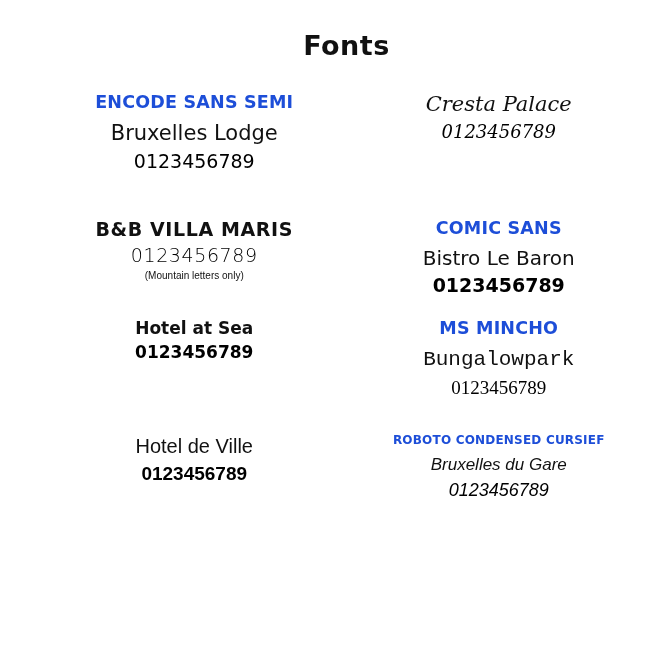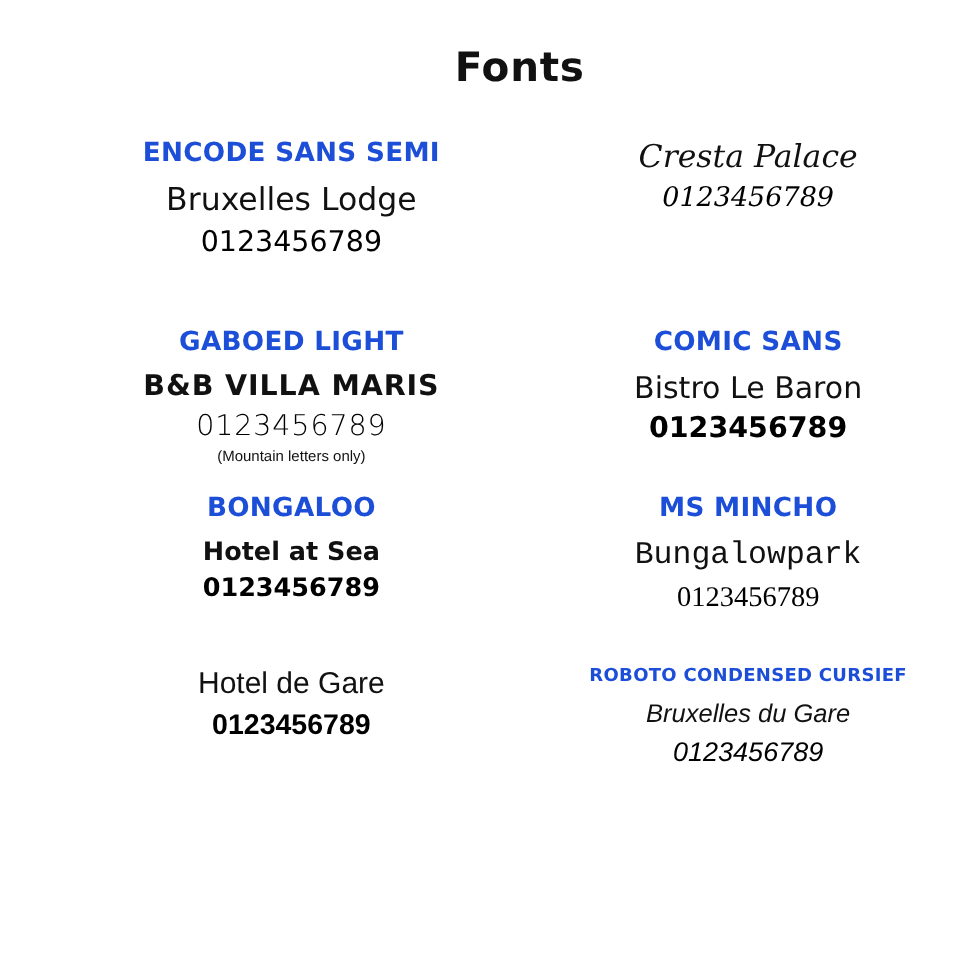--- a/index.html
+++ b/index.html
@@ -121,52 +121,50 @@
 
     <div class="cell f-lucida">
       <div class="sample-word">Cresta Palace</div>
       <div class="sample-digits">0123456789</div>
     </div>
 
     <div class="row-gap-1"></div>
     <div class="row-gap-1"></div>
 
     <div class="cell f-gaboed">
-      <div class="font-name">GABOED LIGHT</div>
       <div class="sample-word">B&amp;B VILLA MARIS</div>
       <div class="sample-digits">0123456789</div>
       <div class="note">(Mountain letters only)</div>
     </div>
 
     <div class="cell f-comic">
       <div class="font-name">COMIC SANS</div>
       <div class="sample-word">Bistro Le Baron</div>
       <div class="sample-digits">0123456789</div>
     </div>
 
     <div class="row-gap-2"></div>
     <div class="row-gap-2"></div>
 
     <div class="cell f-bongaloo">
-      <div class="font-name">BONGALOO</div>
       <div class="sample-word">Hotel at Sea</div>
       <div class="sample-digits">0123456789</div>
     </div>
 
     <div class="cell f-mincho">
       <div class="font-name">MS MINCHO</div>
       <div class="sample-word">Bungalowpark</div>
       <div class="sample-digits">0123456789</div>
     </div>
 
     <div class="row-gap-3"></div>
     <div class="row-gap-3"></div>
 
     <div class="cell f-din">
-      <div class="sample-word">Hotel de Gare</div>
+      <div class="sample-word">Hotel de Ville</div>
       <div class="sample-digits">0123456789</div>
     </div>
 
     <div class="cell f-roboto">
       <div class="font-name">ROBOTO CONDENSED CURSIEF</div>
       <div class="sample-word">Bruxelles du Gare</div>
       <div class="sample-digits">0123456789</div>
     </div>
 
   </div>

